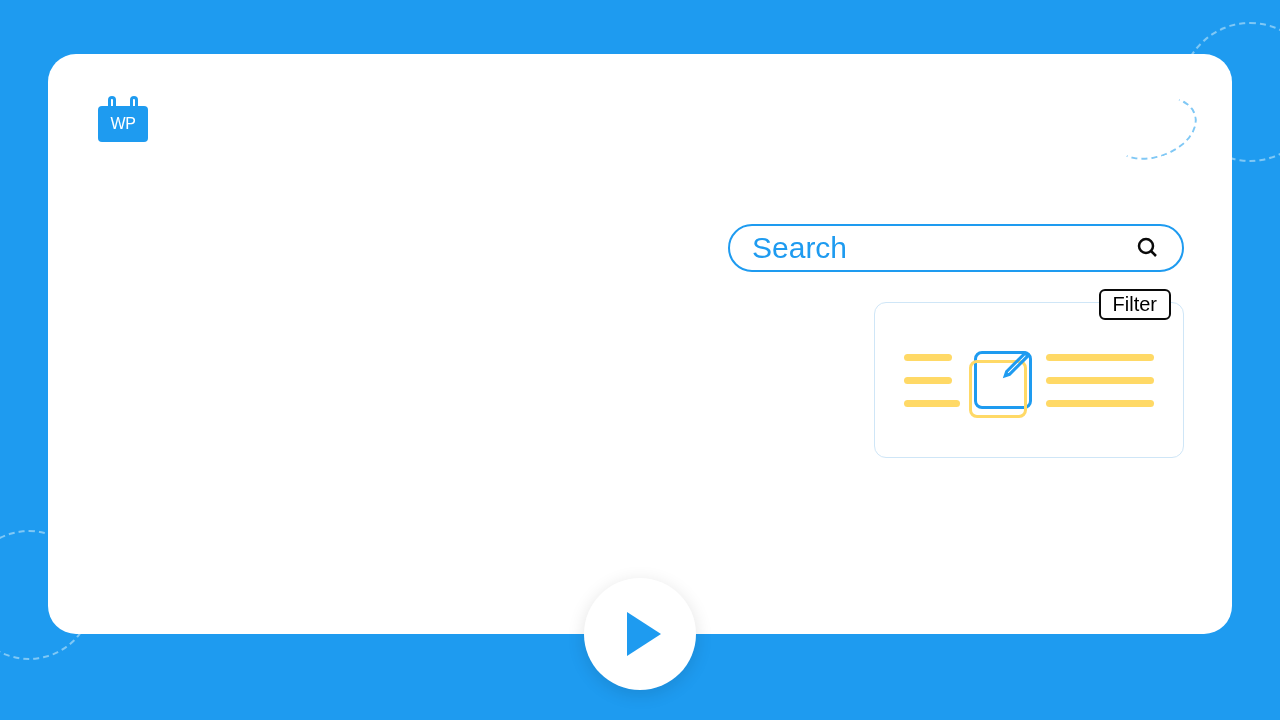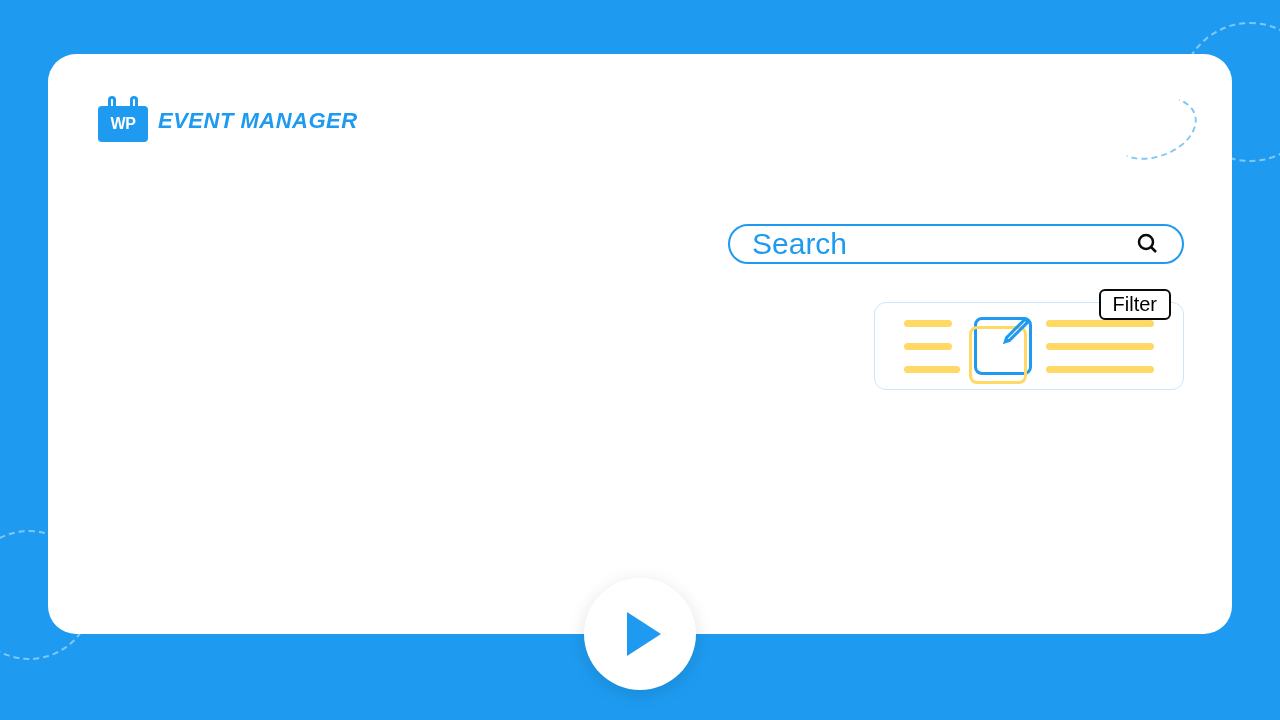--- a/index.html
+++ b/index.html
@@ -38,21 +38,21 @@
   background: #1e9bf0;
   border-radius: 4px;
   position: absolute;
   bottom: 0;
   display: flex;
   align-items: center;
   justify-content: center;
 }
 .logo-cal-text {
   color: #fff;
-  font-weight: 700;
+  font-weight: 400;
   font-size: 16px;
   letter-spacing: -0.5px;
 }
 .logo-ring {
   position: absolute;
   top: -4px;
   width: 8px;
   height: 12px;
   border: 3px solid #1e9bf0;
   border-bottom: none;
@@ -75,40 +75,40 @@
   color: #0a0a0a;
   letter-spacing: -0.5px;
   max-width: 560px;
 }
 .headline .hl-blue { color: #1e9bf0; }
 .search-bar {
   position: absolute;
   top: 170px;
   right: 48px;
   width: 456px;
-  height: 40px;
+  height: 48px;
   border: 2px solid #1e9bf0;
   border-radius: 28px;
   display: flex;
   align-items: center;
   padding: 0 22px;
   justify-content: space-between;
 }
 .search-placeholder {
   color: #1e9bf0;
   font-size: 30px;
   font-weight: 500;
 }
 .search-icon { width: 24px; height: 24px; }
 .filter-card {
   position: absolute;
   top: 248px;
   right: 48px;
   width: 310px;
-  height: 88px;
+  height: 156px;
   border: 1px solid #cfe6f7;
   border-radius: 12px;
   padding: 18px 16px;
 }
 .filter-tag {
   position: absolute;
   top: -14px;
   right: 12px;
   background: #fff;
   border: 2px solid #0a0a0a;
@@ -199,21 +199,20 @@
   <div class="deco tr2"></div>
 
   <div class="logo-wrap">
     <div class="logo-icon">
       <div class="logo-ring l"></div>
       <div class="logo-ring r"></div>
       <div class="logo-cal">
           <span class="logo-cal-text">WP</span>
         </div>
     </div>
-    <div class="logo-text">EVENT MANAGER</div>
   </div>
 
 
   <div class="search-bar">
     <span class="search-placeholder">Search</span>
     <svg class="search-icon" viewBox="0 0 24 24" fill="none" stroke="#0a0a0a" stroke-width="2.5">
       <circle cx="10" cy="10" r="7"></circle>
       <line x1="20" y1="20" x2="15" y2="15"></line>
     </svg>
   </div>

